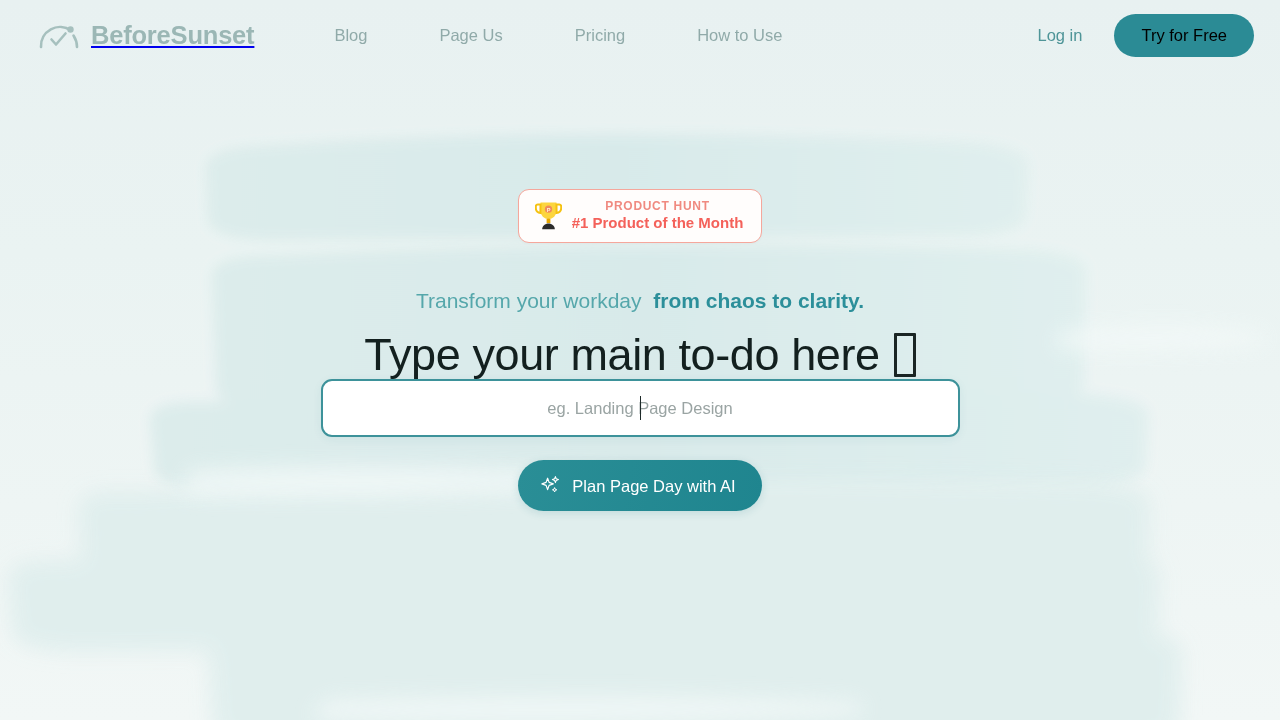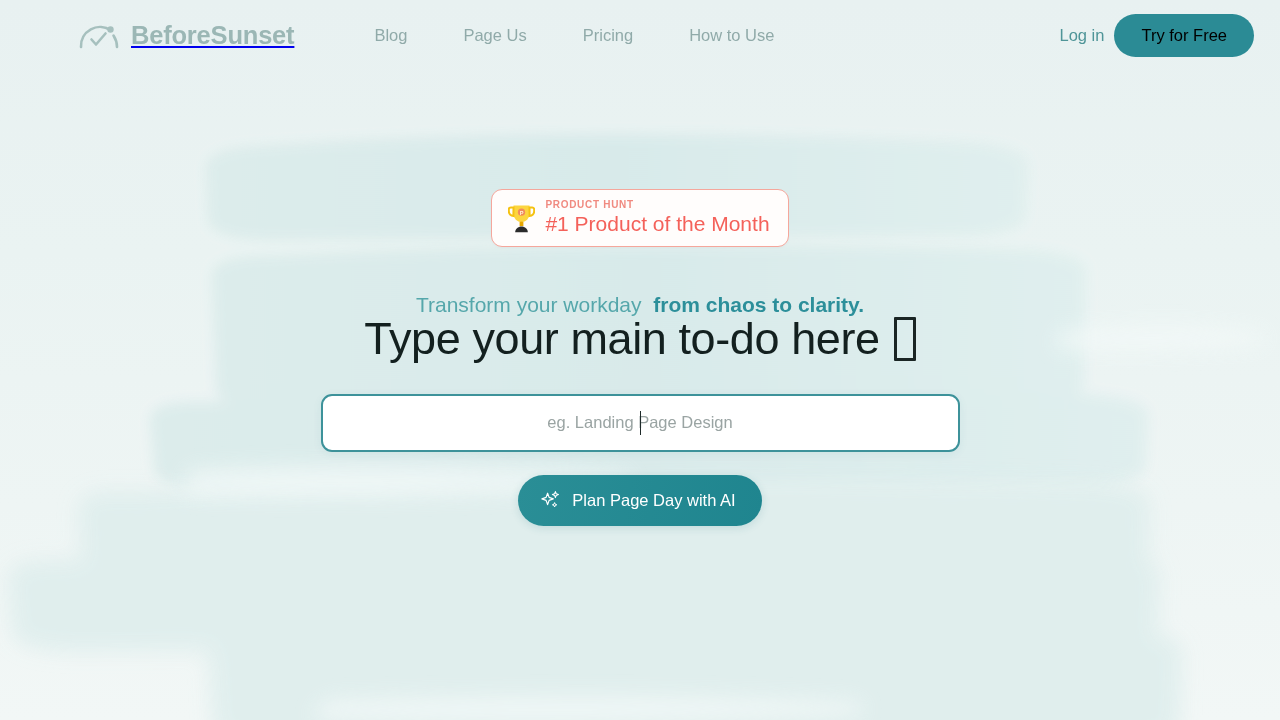--- a/index.html
+++ b/index.html
@@ -26,52 +26,52 @@
   #bg-wash svg { position: absolute; inset: 0; width: 1280px; height: 720px; }
 
   
   #site-header {
     position: relative;
     z-index: 5;
     height: 71px;
     display: flex;
     align-items: center;
     padding: 0 26px 0 38px;
-    margin-left: 40px;
   }
   #brand {
     display: flex;
     align-items: center;
     gap: 9px;
     margin-right: 52px;
   }
   #brand-mark { width: 44px; height: 30px; display: block; flex: none; }
   #brand-name {
     font-size: 25.5px;
     font-weight: 700;
     color: #9bb7b5;
     letter-spacing: -0.2px;
     white-space: nowrap;
   }
   #main-nav {
     display: flex;
     align-items: center;
-    gap: 0;
+    gap: 16px;
   }
   #main-nav a {
     color: #90aaa9;
     font-size: 16.5px;
     text-decoration: none;
     padding: 8px 28px;
     white-space: nowrap;
   }
   #header-actions {
     margin-left: auto;
     display: flex;
     align-items: center;
+    gap: 22px;
     justify-content: center;
   }
   #login-link {
     color: #4f9598;
     font-size: 16.5px;
     text-decoration: none;
     padding: 6px 10px;
     white-space: nowrap;
   }
   #try-free-button {
@@ -105,68 +105,69 @@
     background: #fffdfc;
     border: 1.4px solid #f5a79c;
     border-radius: 11px;
     padding: 10px 18px 11px 16px;
     text-decoration: none;
     box-shadow: 0 1px 2px rgba(180,120,110,0.05);
   }
   #ph-trophy { width: 27px; height: 30px; display: block; flex: none; }
   #ph-text { display: flex; flex-direction: column; gap: 3px; }
   #ph-eyebrow {
-    font-size: 10px;
+    font-size: 12px;
     font-weight: 700;
     letter-spacing: 0.7px;
     color: #f08a80;
     line-height: 1;
+    text-align: center;
   }
   #ph-title {
-    font-size: 21px;
-    font-weight: 400;
+    font-size: 15px;
+    font-weight: 700;
     color: #f4615a;
     line-height: 1.05;
     white-space: nowrap;
   }
 
   
   #eyebrow-line {
     margin-top: 47px;
     font-size: 21px;
     color: #4aa3a8;
     line-height: 1;
     white-space: nowrap;
   }
   #eyebrow-line .light { font-weight: 400; color: #55a7ab; }
   #eyebrow-line .bold  { font-weight: 700; color: #2c8f9a; }
 
   
   #hero-title {
+    margin-top: 20px;
     font-size: 45px;
     font-weight: 400;
     color: #13201f;
     line-height: 1.08;
     letter-spacing: -0.4px;
     white-space: nowrap;
     display: flex;
     align-items: center;
     gap: 14px;
   }
   .tofu {
     display: inline-block;
     width: 22px;
     height: 44px;
     border: 3.5px solid #1a2524;
     border-radius: 1px;
   }
 
   
   #todo-input-wrap {
-    margin-top: 30px;
     width: 639px;
     height: 58px;
     position: relative;
   }
   #todo-input {
     width: 100%;
     height: 100%;
     background: #ffffff;
     border: 2px solid #3d929a;
     border-radius: 11px;

